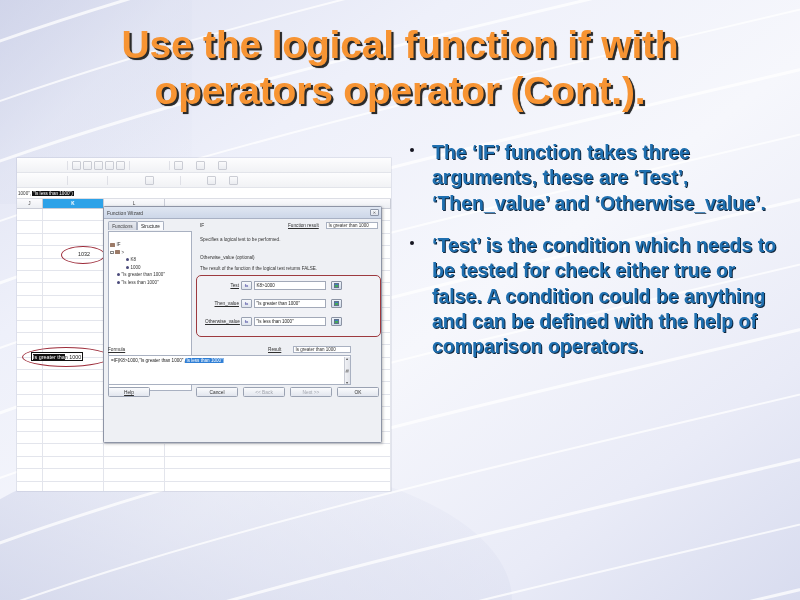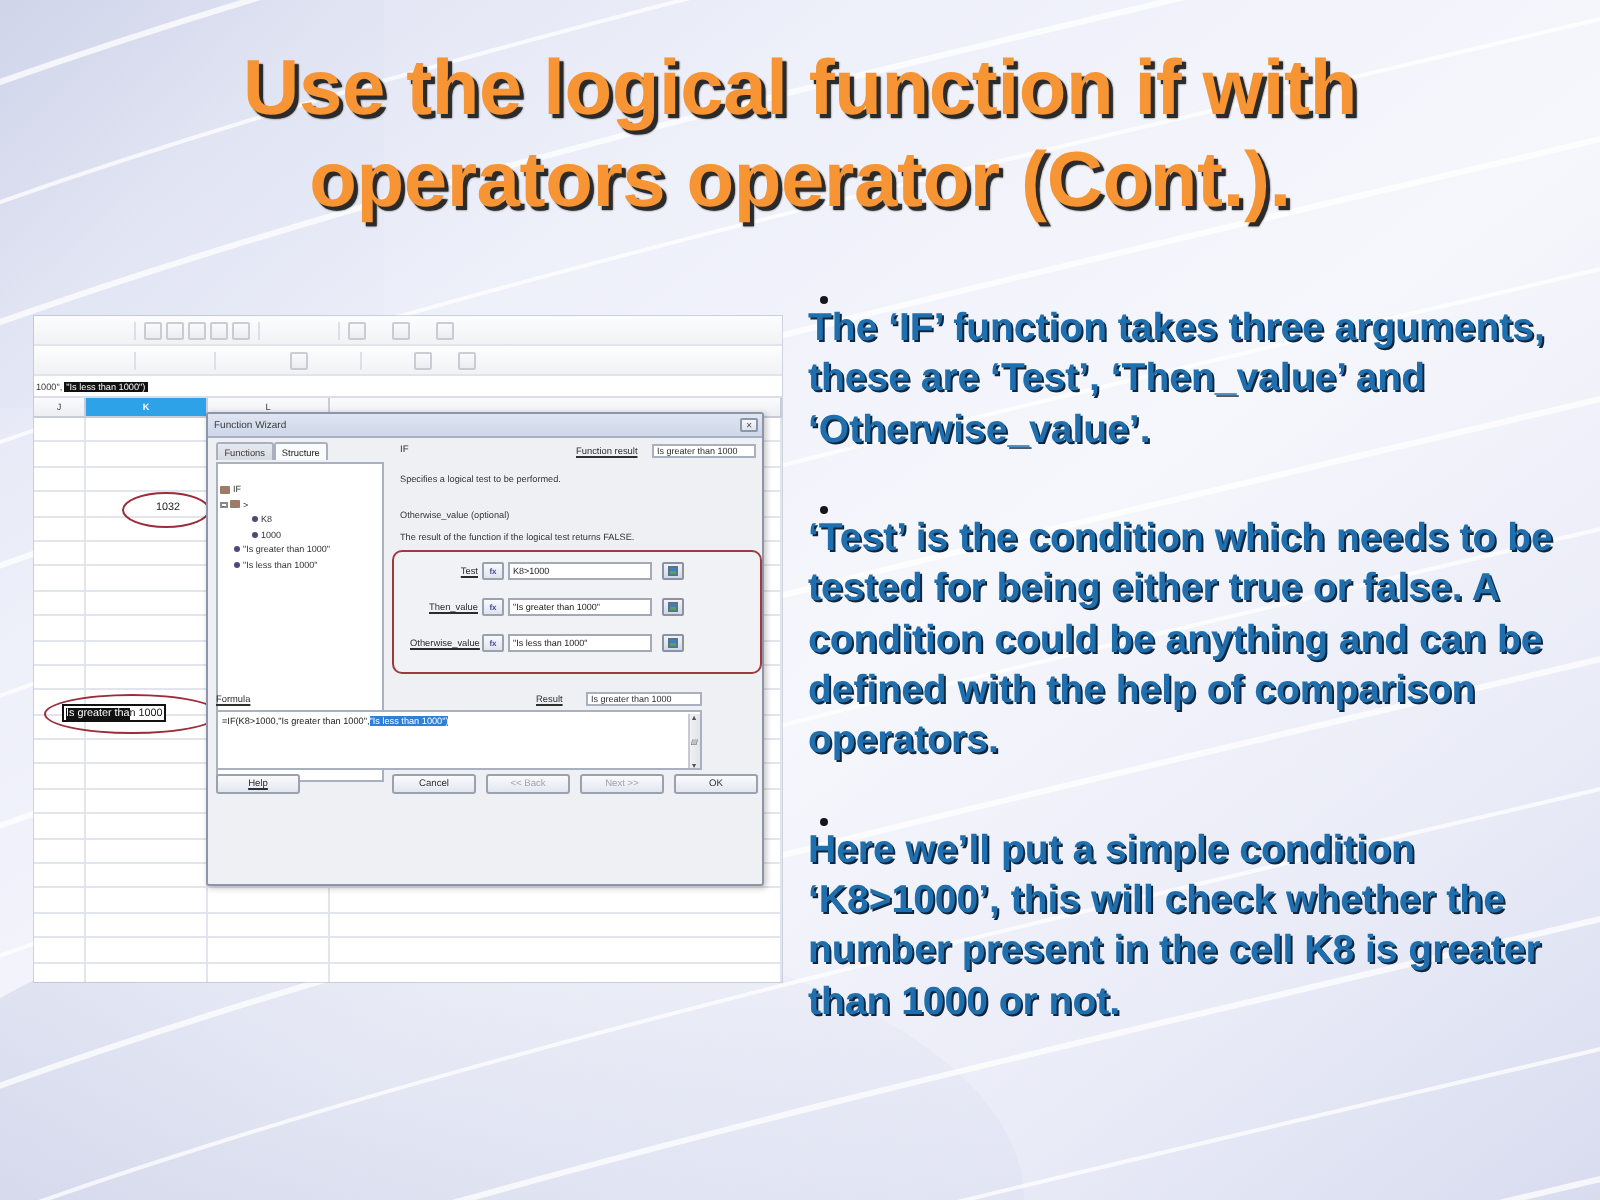--- a/index.html
+++ b/index.html
@@ -51,21 +51,20 @@
 
   
   #content {
     position: absolute;
     left: 404px; top: 140px; width: 378px;
   }
   .bullet-row {
     display: flex;
     align-items: flex-start;
     margin-bottom: 17px;
-    flex-direction: column;
   }
   .bullet-dot {
     flex: 0 0 auto;
     width: 28px;
     padding-top: 7px;
     text-align: left;
     font-size: 14px;
     line-height: 0;
     color: #1a1a2e;
   }
@@ -364,25 +363,21 @@
 
   <div id="title">Use the logical function if with operators operator (Cont.).</div>
 
   <div id="content">
     <div class="bullet-row">
       <span class="bullet-dot"></span>
       <span class="bullet-text">The ‘IF’ function takes three arguments, these are ‘Test’, ‘Then_value’ and ‘Otherwise_value’.</span>
     </div>
     <div class="bullet-row">
       <span class="bullet-dot"></span>
-      <span class="bullet-text">‘Test’ is the condition which needs to be tested for being either true or false. A condition could be anything and can be defined with the help of comparison operators.</span>
-    </div>
-    <div class="bullet-row">
-      <span class="bullet-dot"></span>
-      <span class="bullet-text">Here we’ll put a simple condition ‘K8&gt;1000’, this will check whether the number present in the cell K8 is greater than 1000 or not.</span>
+      <span class="bullet-text">‘Test’ is the condition which needs to be tested for check either true or false. A condition could be anything and can be defined with the help of comparison operators.</span>
     </div>
   </div>
 
   <div id="shot">
 
     <div class="tbar r1">
       <span class="ticon plain"></span>
       <span class="ticon plain"></span>
       <span class="ticon plain"></span>
       <span class="ticon plain"></span>

